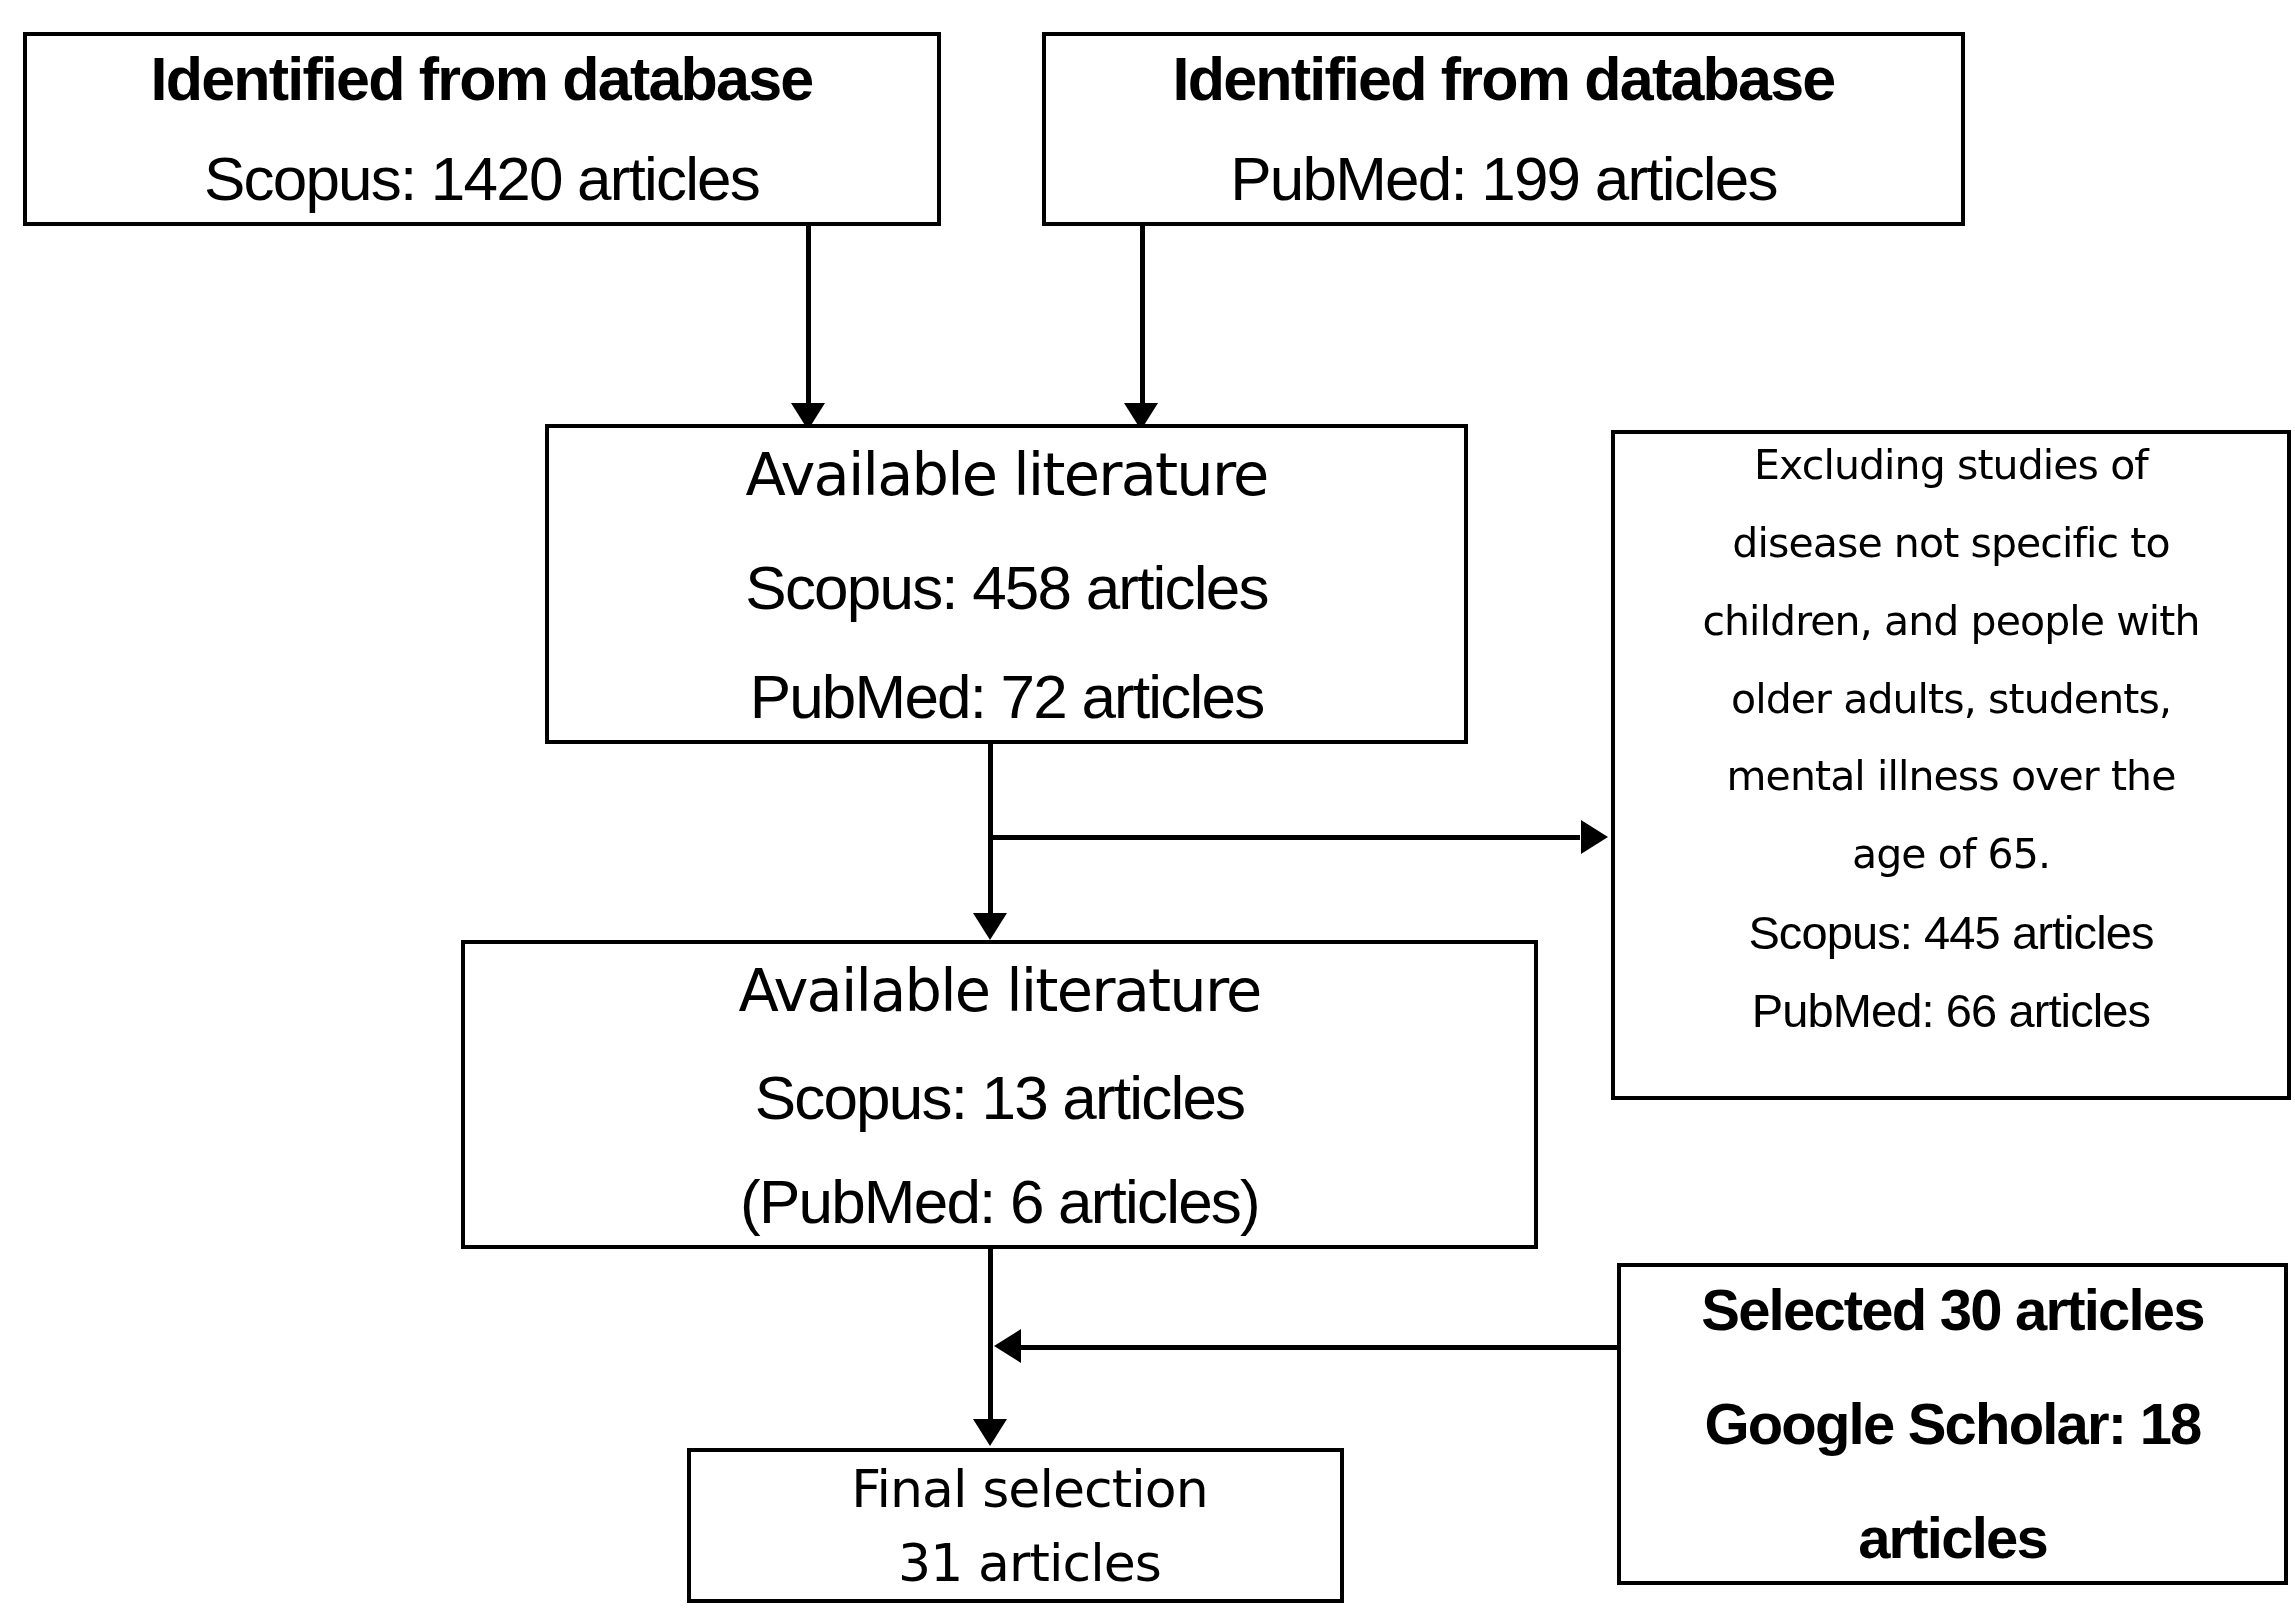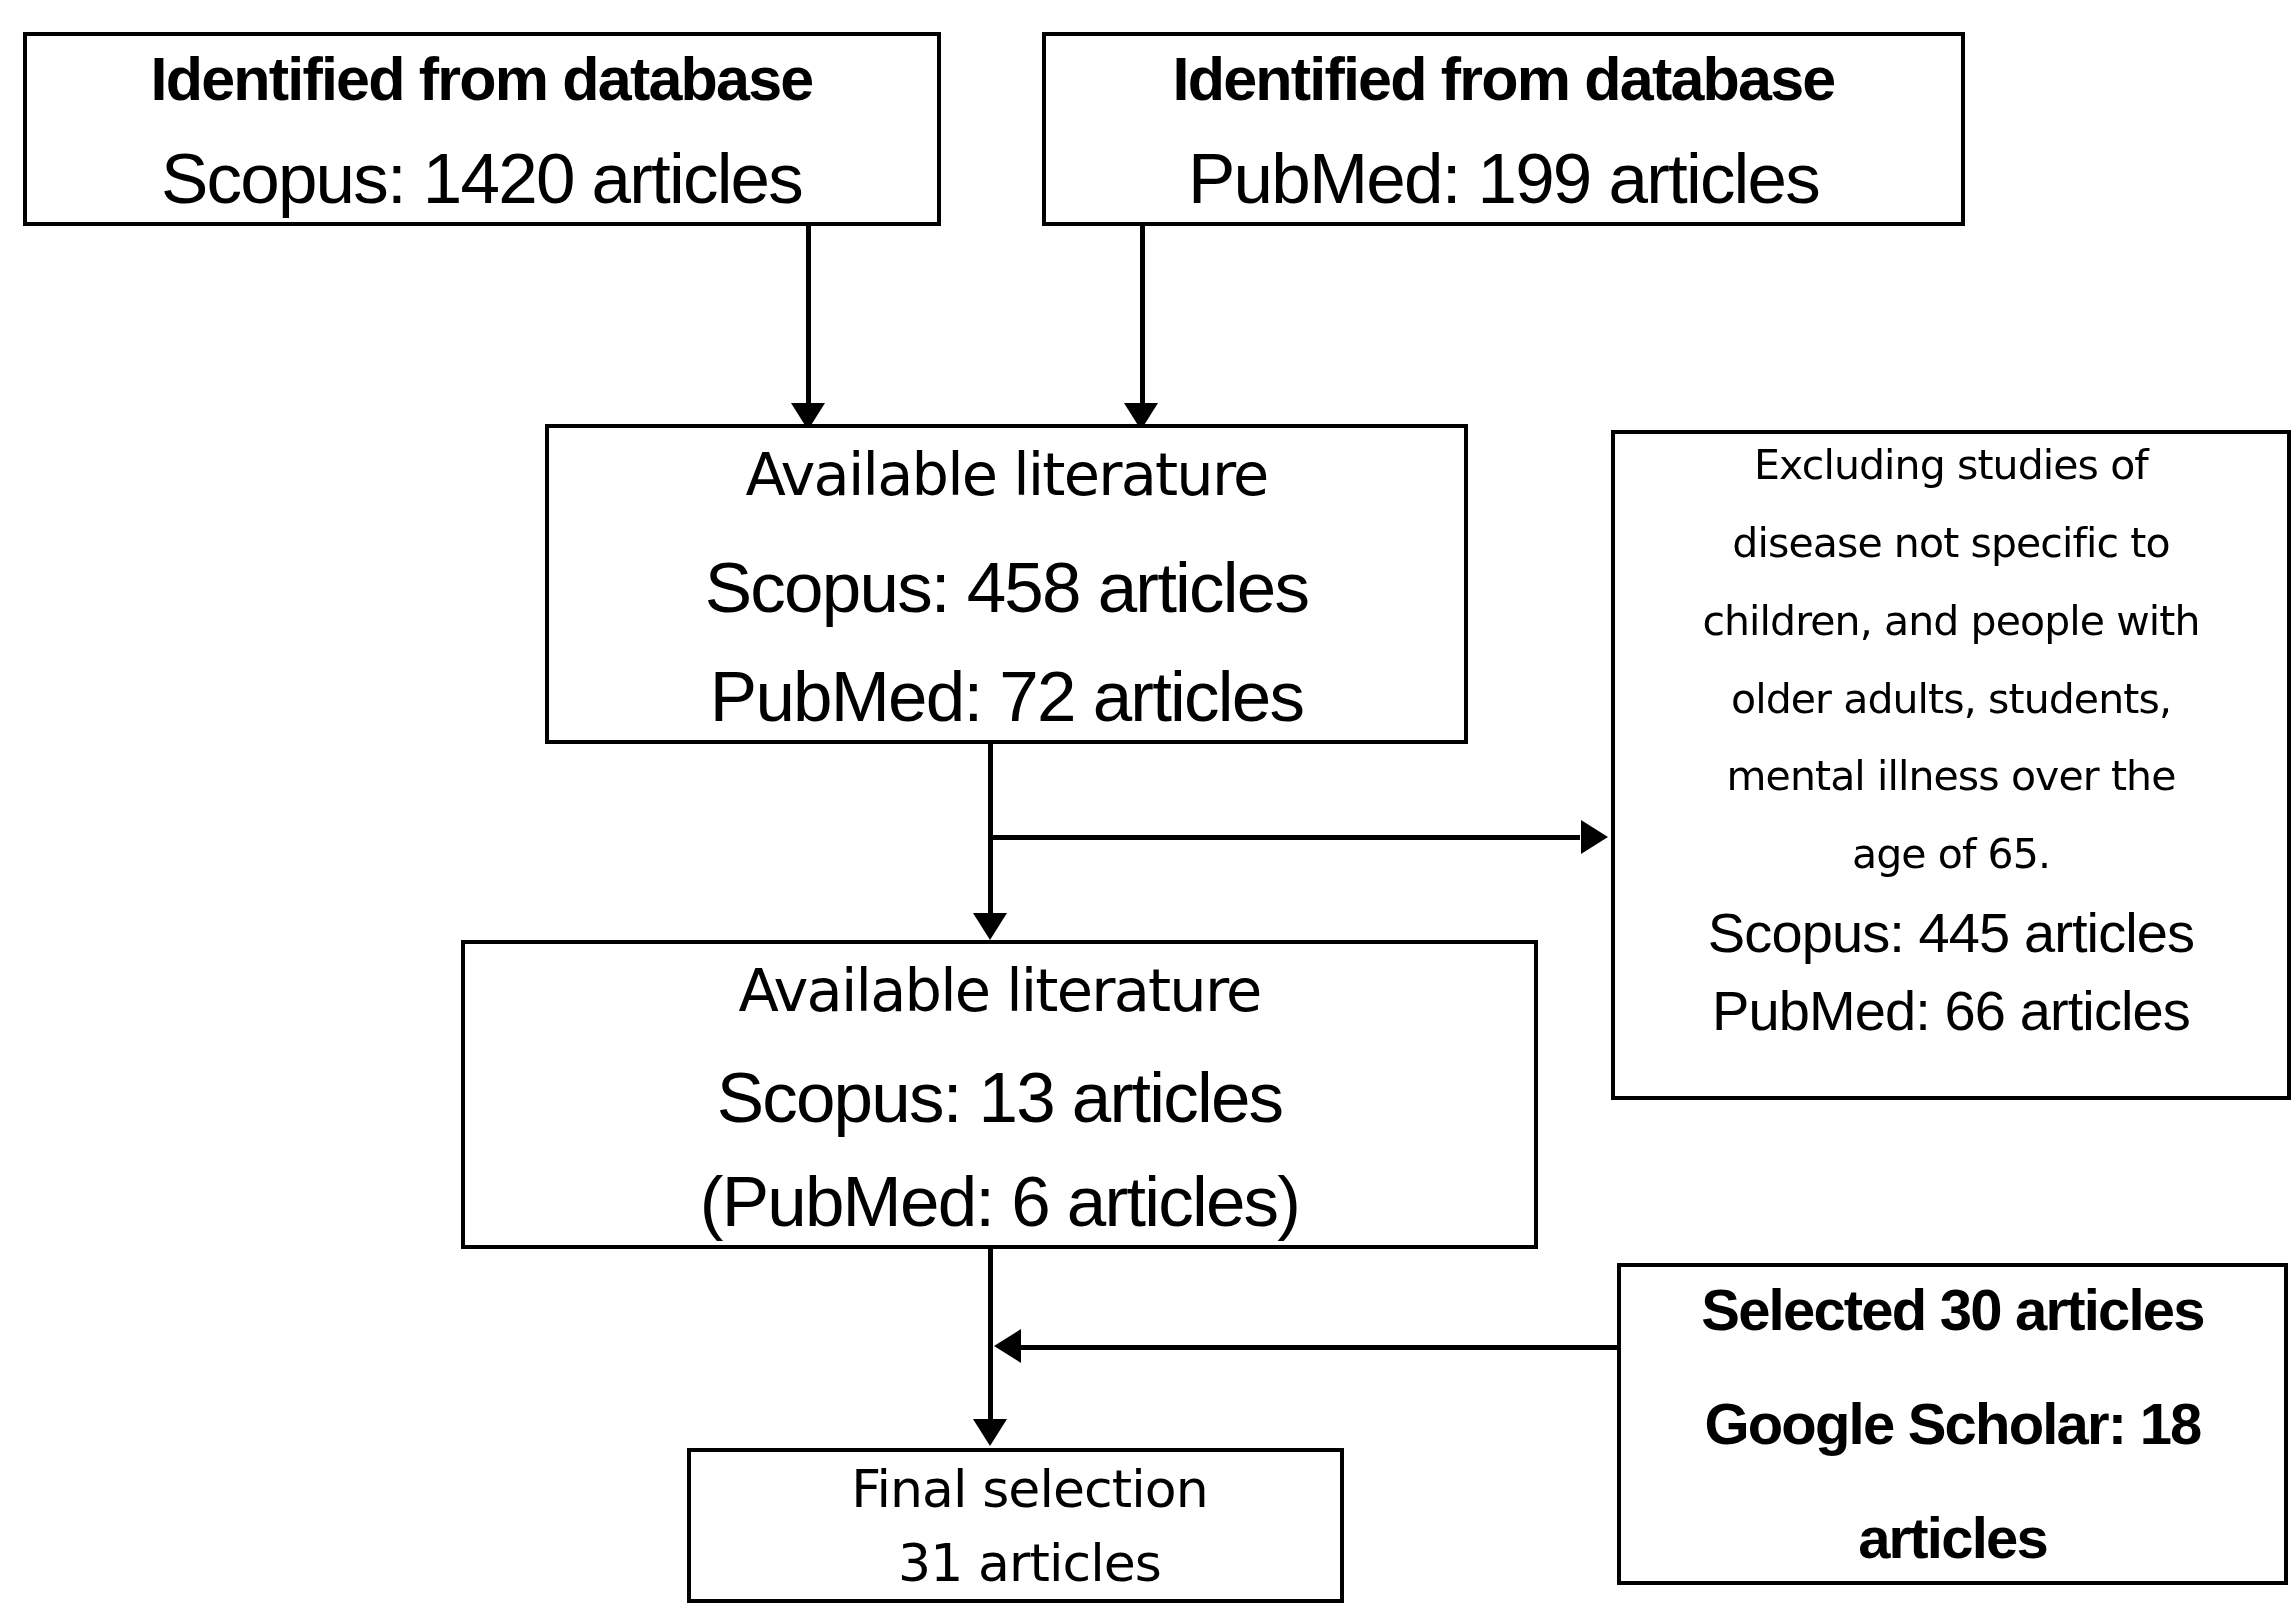--- a/index.html
+++ b/index.html
@@ -24,24 +24,24 @@
     display: flex;
     flex-direction: column;
     align-items: center;
     justify-content: space-between;
     text-align: center;
   }
   .line { white-space: nowrap; }
 
   
   .hd   { font-weight: 700; font-size: 61px; line-height: 87px; letter-spacing: -1.8px; }
-  .num  { font-weight: 400; font-size: 71px; line-height: 87px; letter-spacing: -1.8px; }
+  .num  { font-weight: 400; font-size: 62px; line-height: 87px; letter-spacing: -1.8px; }
   .ttl  { font-family: "DejaVu Sans", sans-serif; font-weight: 400; font-size: 59px; line-height: 93px; letter-spacing: -1.8px; }
   .exc  { font-family: "DejaVu Sans", sans-serif; font-weight: 400; font-size: 41px; line-height: 63px; letter-spacing: -0.9px; }
-  .excnum { font-weight: 400; font-size: 56px; line-height: 63px; letter-spacing: -0.9px; }
+  .excnum { font-weight: 400; font-size: 47px; line-height: 63px; letter-spacing: -0.9px; }
   .sel  { font-weight: 700; font-size: 58px; line-height: 86px; letter-spacing: -1.8px; }
   .fin  { font-family: "DejaVu Sans", sans-serif; font-weight: 400; font-size: 52px; line-height: 74px; letter-spacing: -0.9px; }
 
   
   #box-identified-scopus { left: 22.5px;   top: 31.5px;   width: 918px; height: 194px; }
   #box-identified-pubmed { left: 1042px; top: 31.5px;   width: 923px; height: 194px; }
   #box-available-first   { left: 545px;  top: 424px;  width: 923px; height: 320px; }
   #box-excluded          { left: 1611px; top: 430px;  width: 680px;  height: 670px; padding-bottom: 54px; }
   #box-available-second  { left: 461px;  top: 940px; width: 1077px; height: 309px; }
   #box-selected          { left: 1617px; top: 1263px; width: 671px;  height: 322px; }

